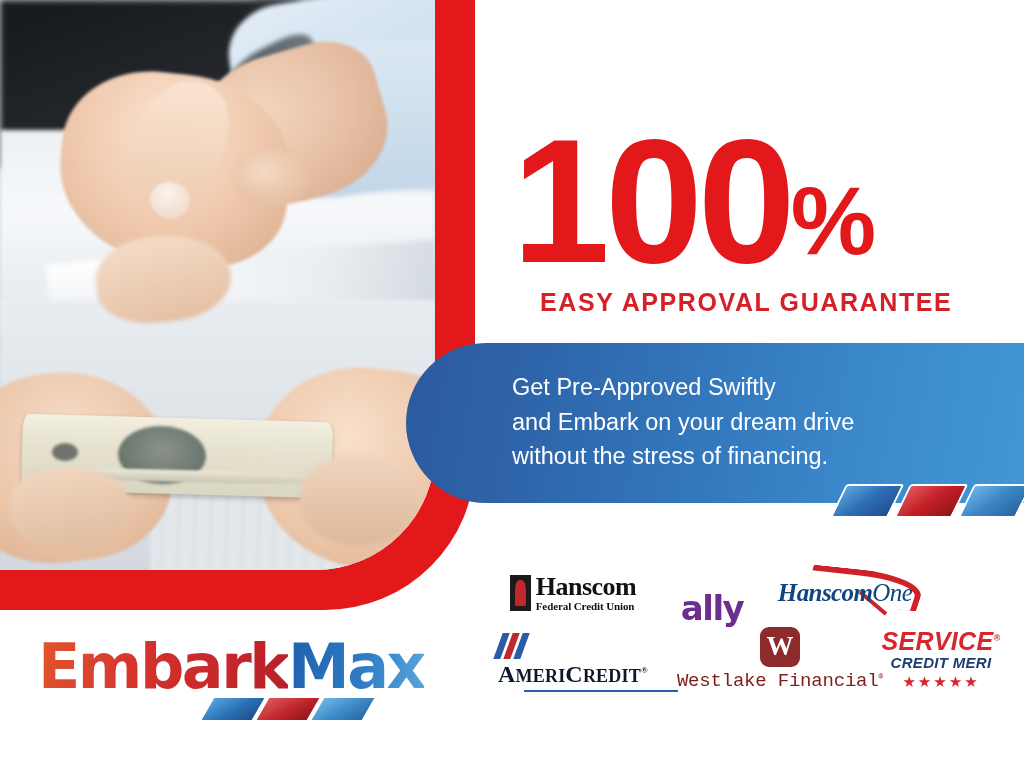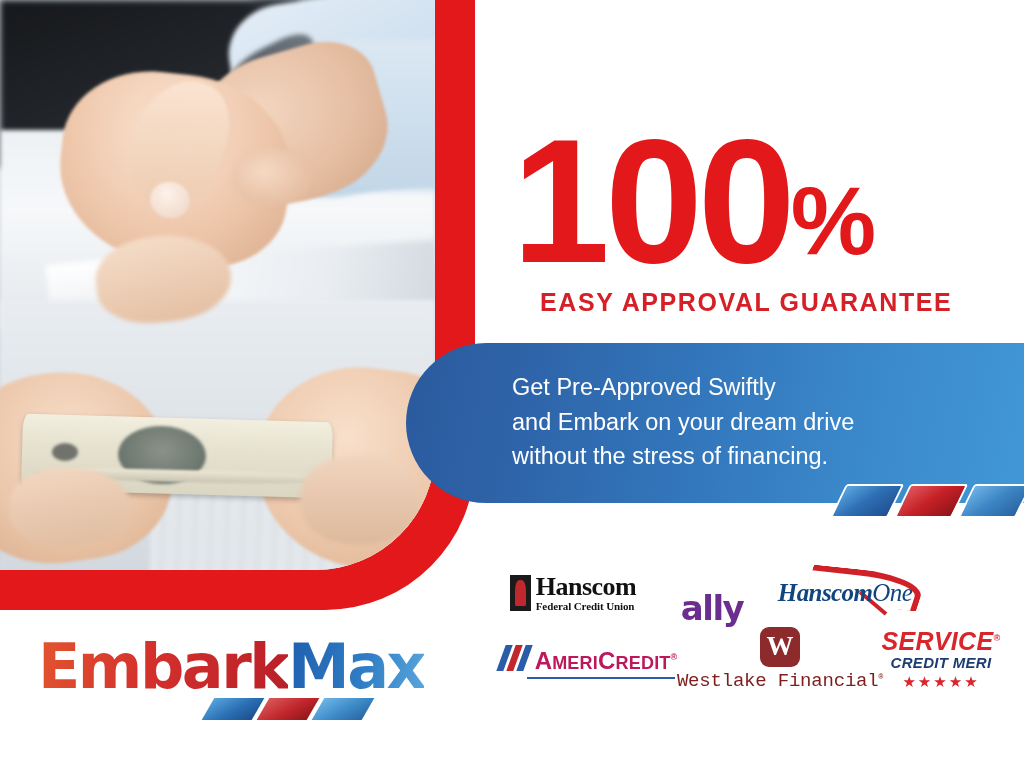--- a/index.html
+++ b/index.html
@@ -175,22 +175,22 @@
     border-radius:0 60% 0 0;transform:rotate(6deg) skewX(-12deg);z-index:1;}
   .swoosh-tail{position:absolute;left:86px;top:22px;width:34px;height:4px;
     background:#cf2127;transform:rotate(40deg);z-index:1;}
 
   
   .l-ameri{width:182px;}
   .ameri-wrap{position:relative;}
   .slashes{display:inline-flex;margin-right:4px;transform:translateY(2px);}
   .slash{width:7px;height:26px;transform:skewX(-20deg);margin-right:3px;}
   .s1{background:#2a5ca8;} .s2{background:#c0282d;} .s3{background:#2a5ca8;}
-  .ameri{font-weight:700;font-size:24px;color:#be185d;letter-spacing:.2px;
-    font-family:Liberation Sans, sans-serif;}
+  .ameri{font-weight:700;font-size:24px;color:#0f172a;letter-spacing:.2px;
+    font-family:Liberation Serif, serif;}
   .ameri .sm{font-size:18px;}
   .ameri sup{font-size:9px;}
   .ameri-rule{position:absolute;left:26px;right:2px;bottom:-4px;height:2px;background:#2a5ca8;}
 
   
   .l-west{width:172px;margin-left:14px;flex-direction:column;}
   .west-badge{width:40px;height:40px;background:#8c2a2c;border-radius:9px;
     display:flex;align-items:center;justify-content:center;margin-bottom:3px;}
   .west-w{font-family:"Liberation Serif","DejaVu Serif",serif;font-weight:700;
     font-size:27px;color:#ffffff;line-height:1;}

